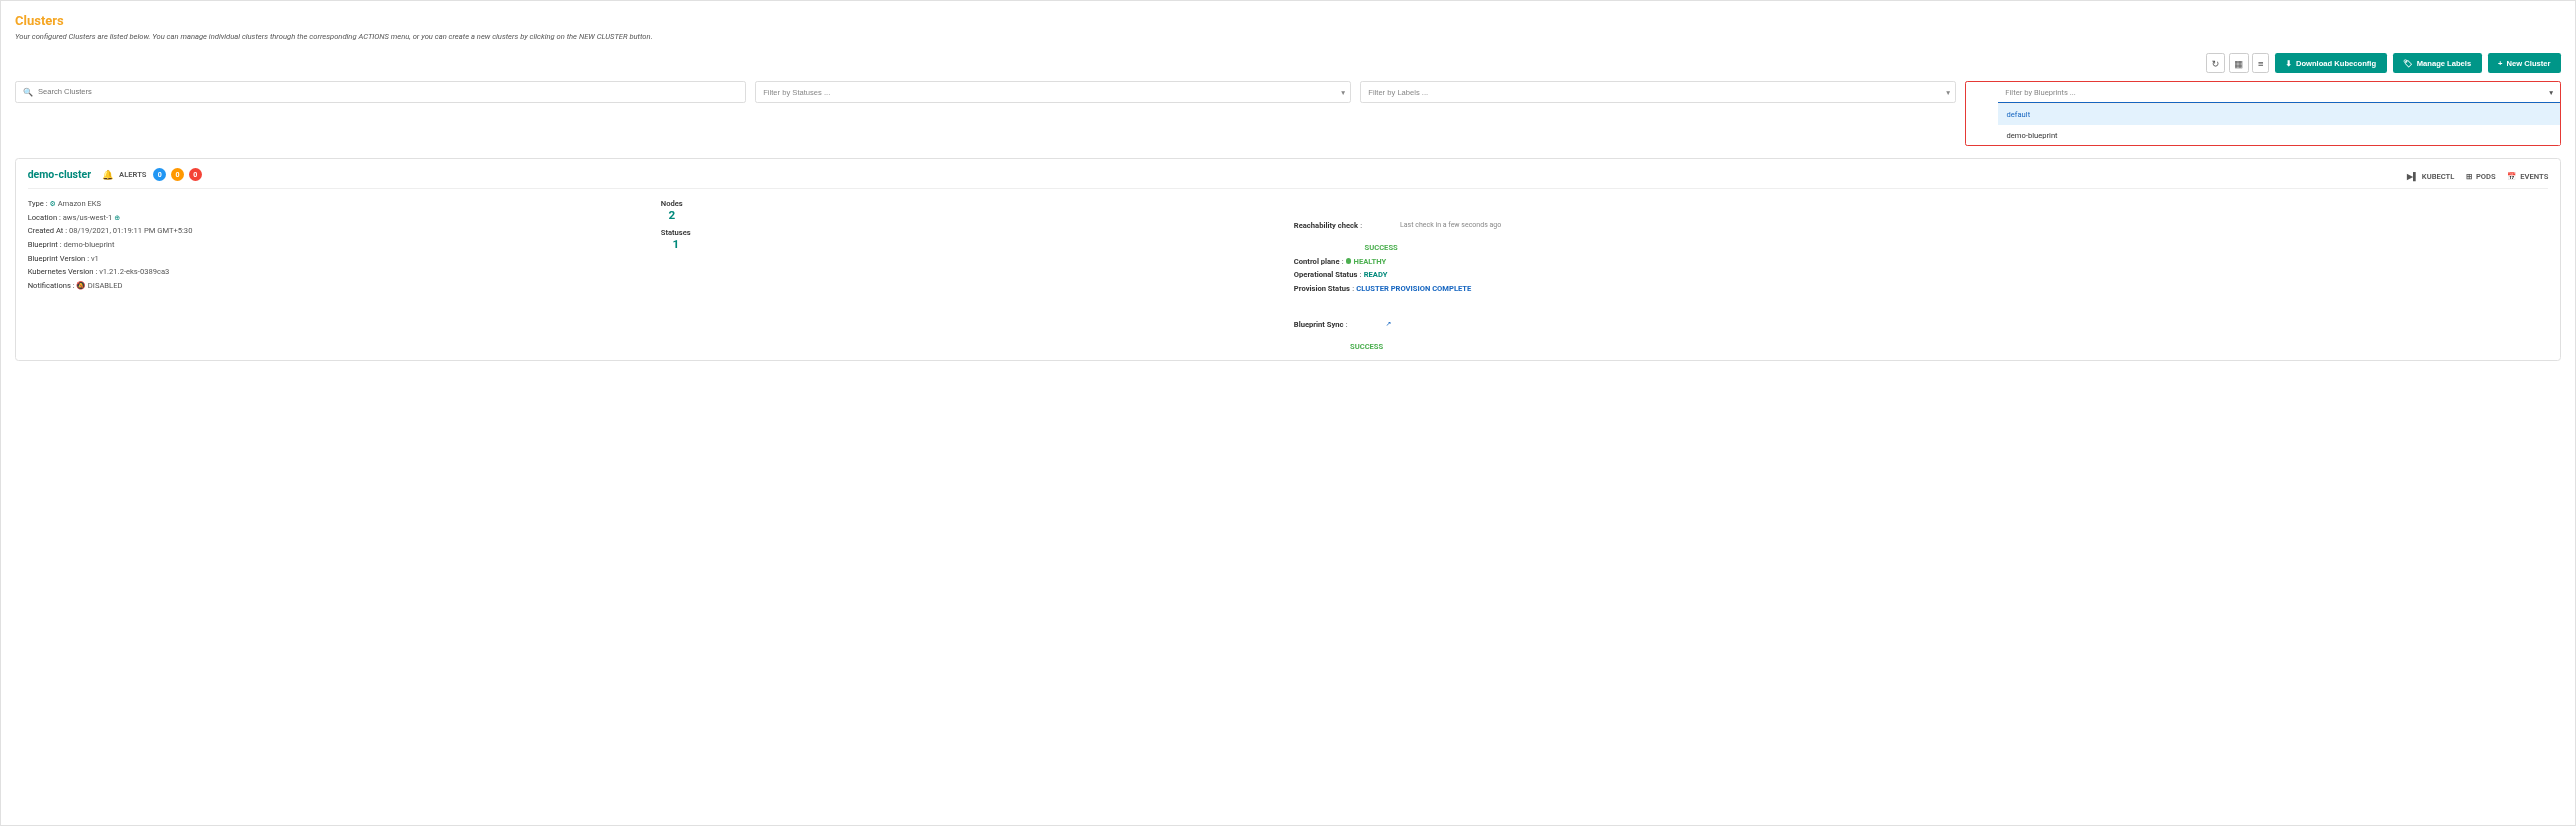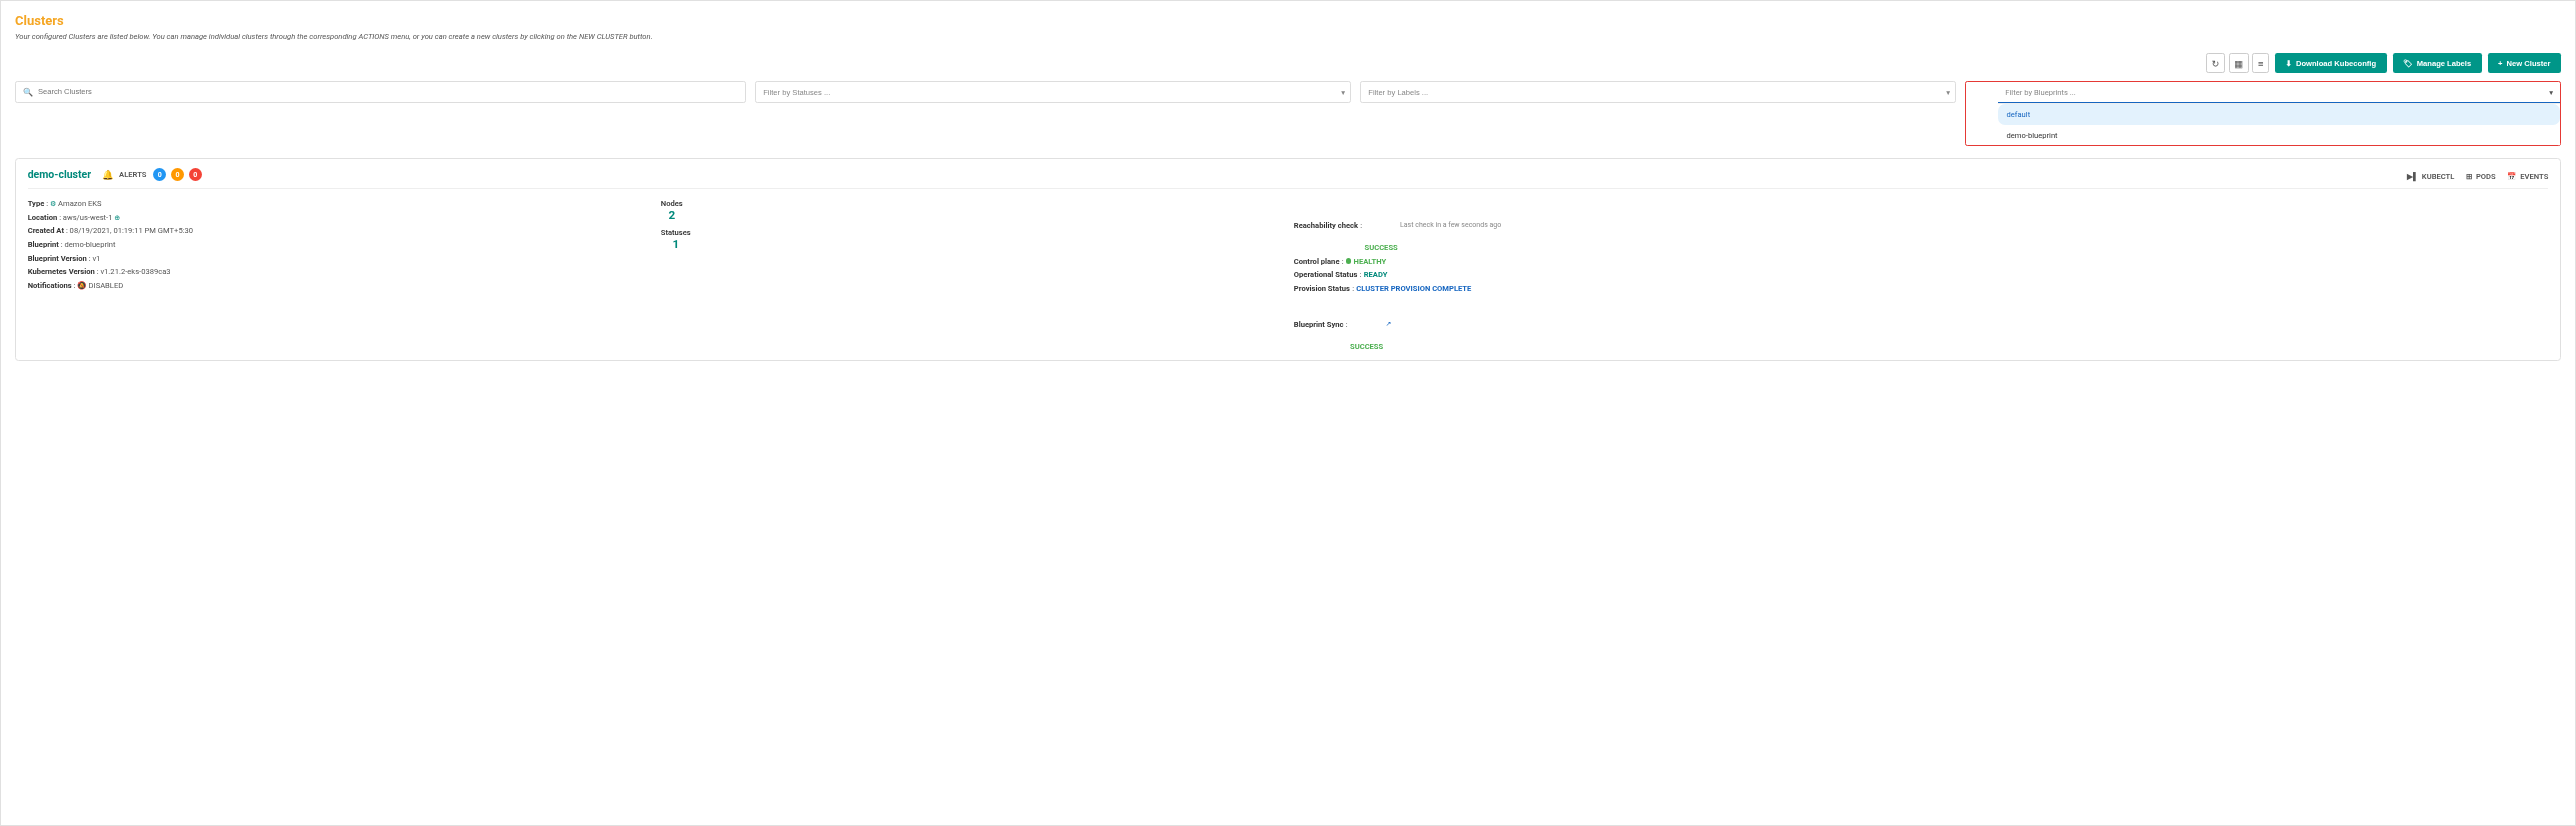--- a/index.html
+++ b/index.html
@@ -142,21 +142,20 @@
     }
     .blueprints-dropdown {
       background: #fff;
       border-top: 0.6px solid #eee;
     }
     .dropdown-item {
       padding: 5.9px 8.2px;
       font-size: 7.6px;
       cursor: pointer;
       color: #333;
-      border-radius: 7px;
     }
     .dropdown-item.active {
       background: #e3f2fd;
       color: #1565c0;
     }
     .cluster-card {
       background: #fff;
       border: 0.6px solid #e0e0e0;
       border-radius: 3.5px;
       padding: 9.4px 11.7px;
@@ -221,21 +220,21 @@
     .detail-col {
       display: flex;
       flex-direction: column;
       gap: 4.7px;
     }
     .detail-item {
       font-size: 7.6px;
       color: #333;
     }
     .detail-item .label {
-      font-weight: 700;
+      font-weight: 400;
       color: #333;
       text-align: right;
     }
     .detail-item .value {
       color: #555;
     }
     .progress-bar-wrap {
       display: flex;
       flex-direction: column;
       gap: 4.7px;

